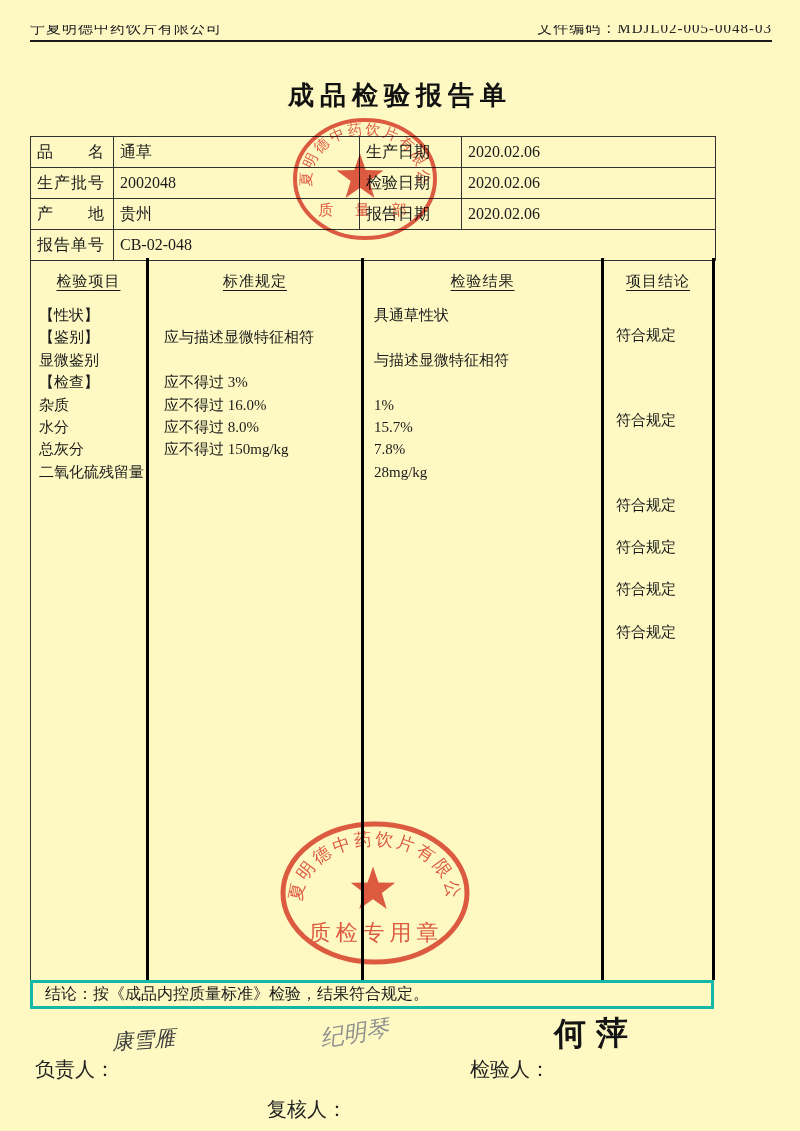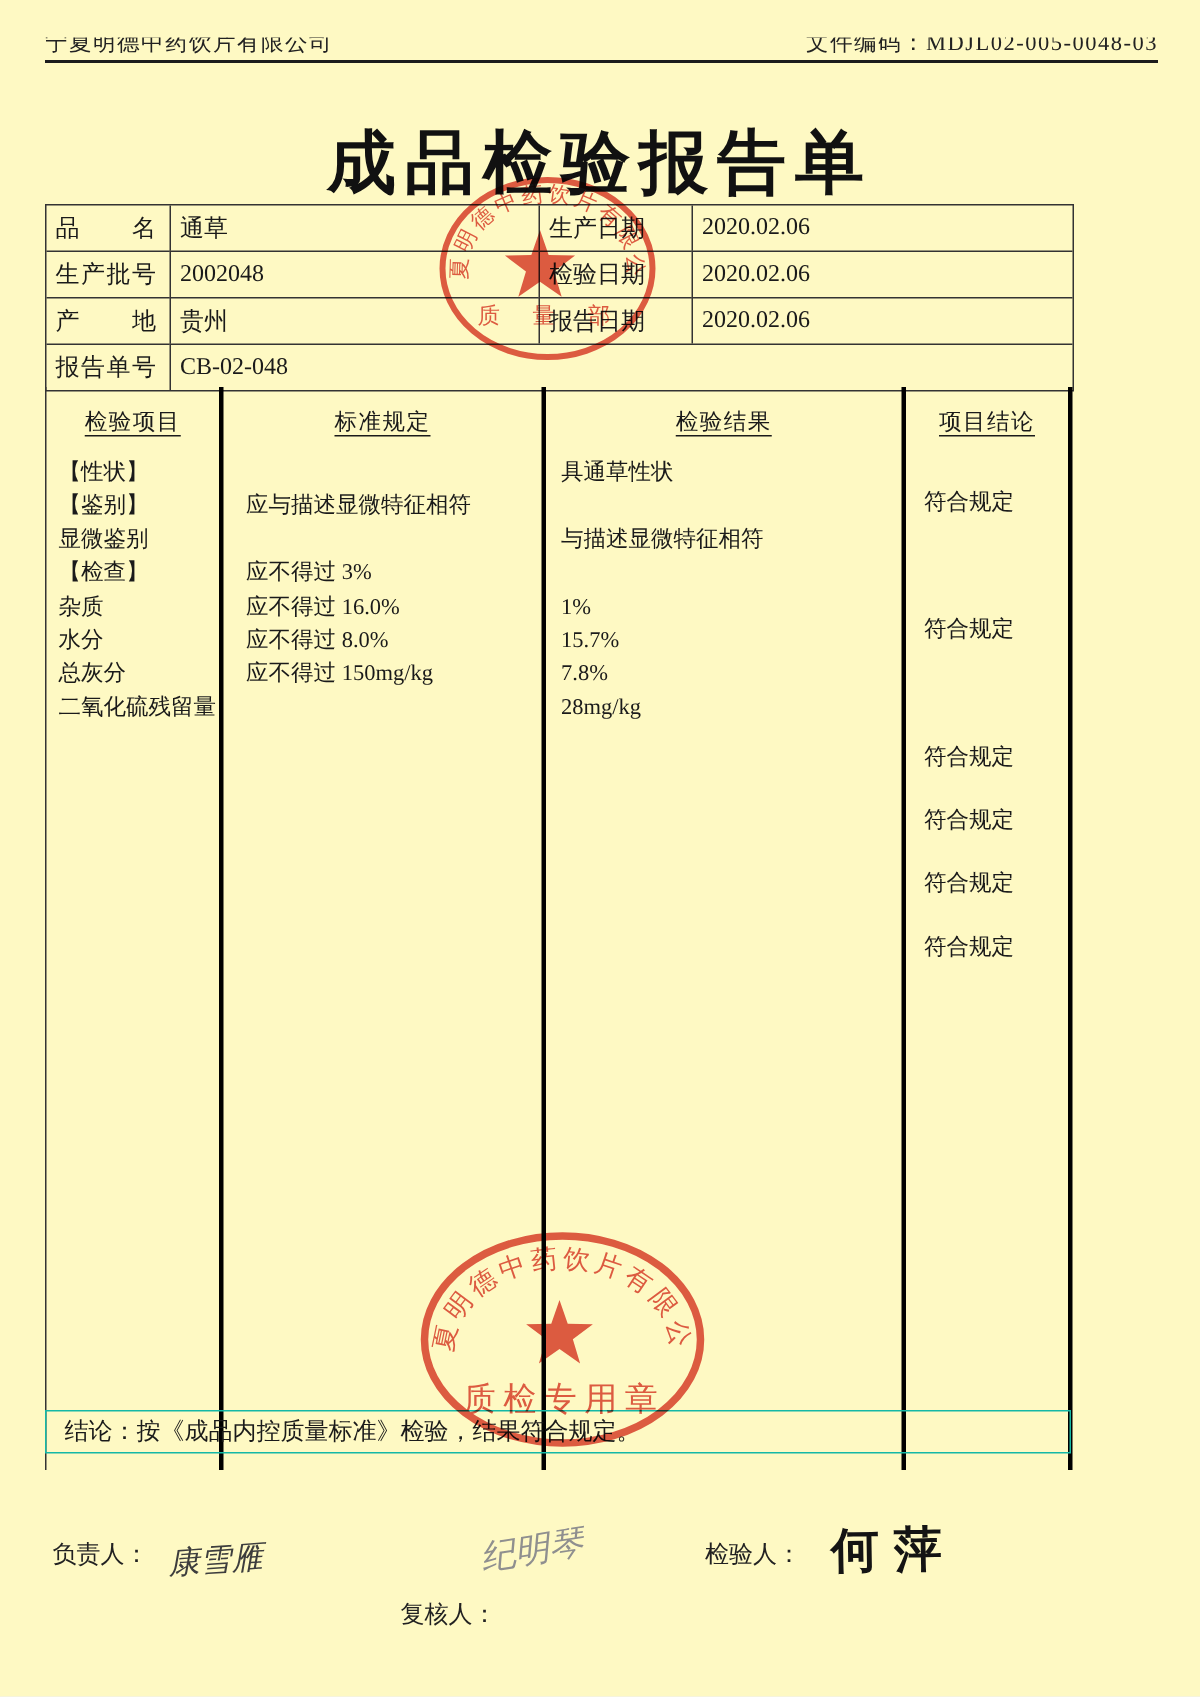--- a/index.html
+++ b/index.html
@@ -4,21 +4,21 @@
 <style>
   html,body{margin:0;padding:0;}
   body{width:800px;height:1131px;background:#e8e8e8;font-family:"Liberation Serif","DejaVu Serif",serif;}
   .page{position:relative;width:800px;height:1131px;background:#fef9c3;overflow:hidden;color:#1a1a1a;}
 
   
   .doc-header{position:absolute;left:30px;top:25px;width:742px;height:16px;overflow:hidden;}
   .doc-header .clip-line{display:flex;justify-content:space-between;margin-top:-6px;font-size:15px;color:#222;letter-spacing:1px;white-space:nowrap;}
   .top-rule{position:absolute;left:30px;top:40px;width:742px;height:2px;background:#1c1c1c;}
 
-  .title{position:absolute;left:0;top:78px;width:800px;text-align:center;font-size:46px;font-weight:bold;letter-spacing:6px;color:#111;}
+  .title{position:absolute;left:0;top:78px;width:800px;text-align:center;font-size:26px;font-weight:bold;letter-spacing:6px;color:#111;}
 
   
   .info-table{position:absolute;left:30px;top:136px;width:684px;border:1px solid #333;display:grid;grid-template-columns:82px 246px 102px 254px;background:transparent;}
   .info-cell{height:30px;display:flex;align-items:center;padding:0 6px;font-size:16px;white-space:nowrap;border-left:1px solid #333;border-top:1px solid #333;overflow:hidden;}
   .info-cell.c0{border-left:none;}
   .info-cell.r0{border-top:none;}
   .info-cell.span3{grid-column:2 / 5;}
   .info-cell .lbl{letter-spacing:1px;}
 
   
@@ -26,24 +26,24 @@
   .items-col{border-right:3px solid #000000;overflow:hidden;}
   .items-head{height:46px;display:flex;align-items:center;justify-content:center;font-size:15px;}
   .items-head span{text-decoration:underline;text-underline-offset:4px;letter-spacing:1px;}
   .item-line{height:22.4px;line-height:22.4px;font-size:15px;white-space:nowrap;}
   .col-item .item-line{padding-left:8px;}
   .col-standard .item-line{padding-left:15px;}
   .col-result .item-line{padding-left:10px;}
   .col-conclusion .item-line{padding-left:12px;margin-top:20px;}
 
   
-  .conclusion-box{position:absolute;left:30px;top:940px;width:684px;height:29px;border:1px solid #14b8a6;display:flex;align-items:center;padding-left:12px;font-size:16px;box-sizing:border-box;white-space:nowrap;}
+  .conclusion-box{position:absolute;left:30px;top:980px;width:684px;height:29px;border:3px solid #14b8a6;display:flex;align-items:center;padding-left:12px;font-size:16px;box-sizing:border-box;white-space:nowrap;}
 
   
-  .sig-label{position:absolute;top:1026px;font-size:16px;color:#222;white-space:nowrap;}
+  .sig-label{position:absolute;top:1056px;font-size:20px;color:#222;white-space:nowrap;}
   .sig-name{position:absolute;white-space:nowrap;}
   .sig-owner{left:112px;top:1026px;font-size:21px;color:#3d3d3d;transform:rotate(-4deg);font-style:italic;}
   .sig-reviewer{left:320px;top:1018px;font-size:23px;color:#8f8f8f;transform:rotate(-9deg);font-style:italic;}
   .sig-inspector{left:554px;top:1012px;font-size:32px;font-weight:bold;color:#141414;letter-spacing:10px;transform:rotate(-1deg);}
 
   
   .stamp{position:absolute;mix-blend-mode:multiply;opacity:.88;pointer-events:none;}
   .stamp-top{left:290px;top:112px;}
   .stamp-bottom{left:275px;top:808px;}
 </style>

